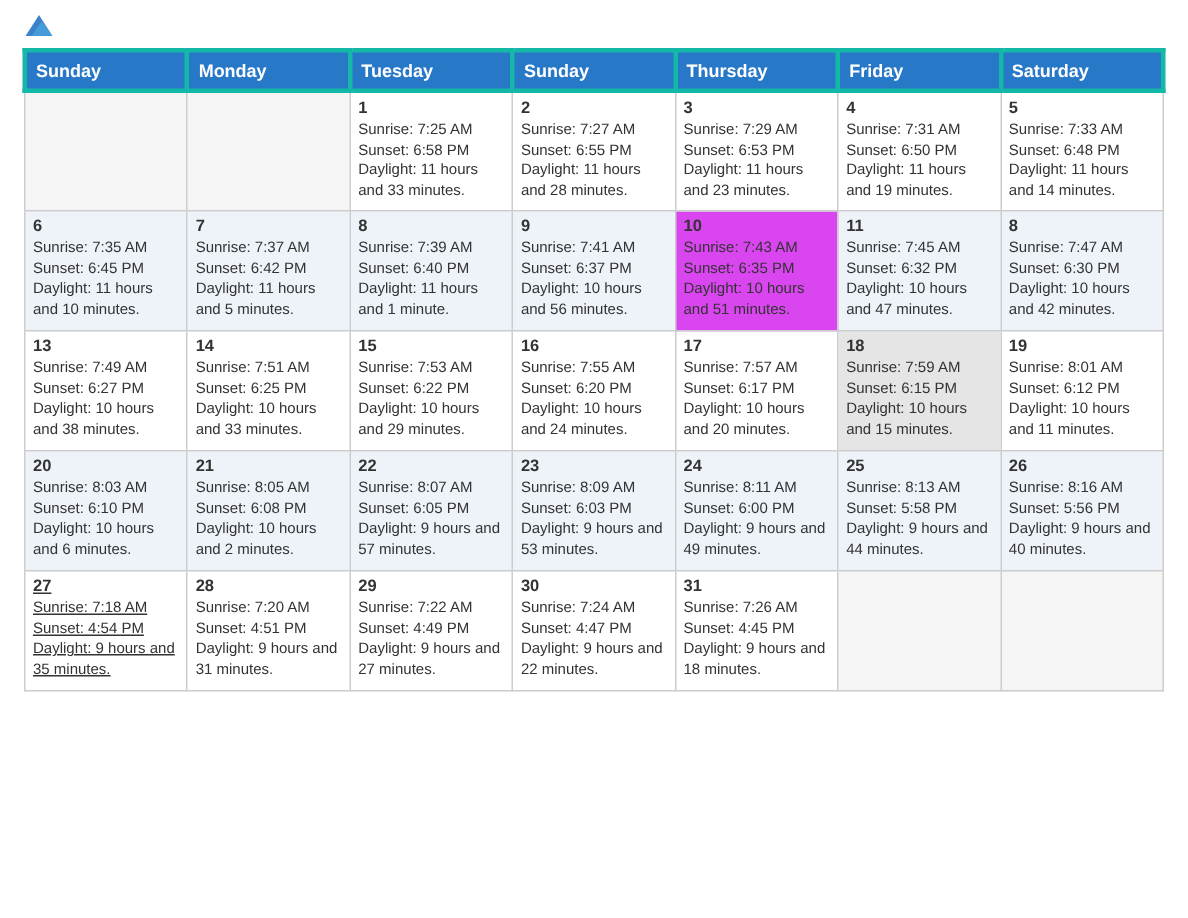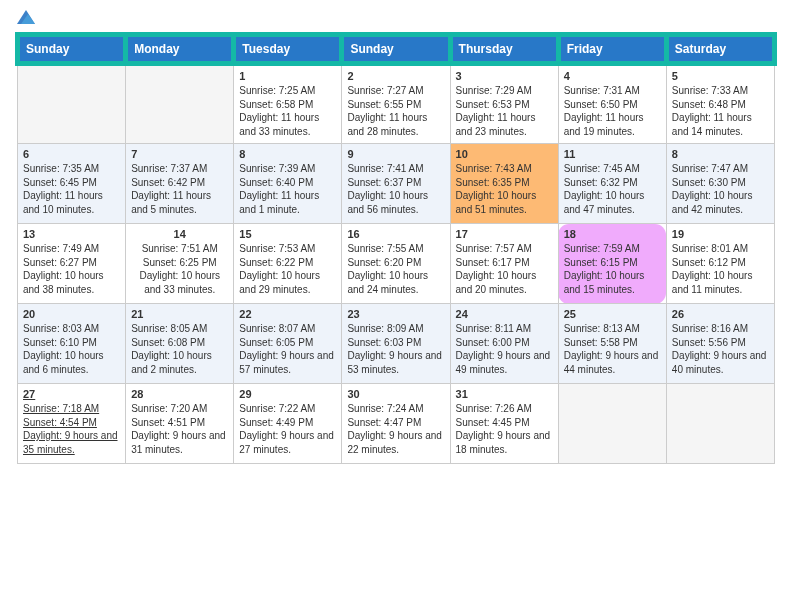--- a/index.html
+++ b/index.html
@@ -58,21 +58,21 @@
       border-collapse: collapse;
       table-layout: fixed;
     }
     .calendar th {
       background-color: #2878c8;
       color: #fff;
       font-size: 12px;
       font-weight: bold;
       padding: 5px 6px;
       text-align: left;
-      border: 5px solid #14b8a6;
+      border: 3px solid #14b8a6;
     }
     .calendar td {
       border: 1px solid #ccc;
       vertical-align: top;
       padding: 4px 5px;
       font-size: 10px;
       color: #333;
       height: 80px;
       width: calc(100% / 7);
       background: #fff;
@@ -167,55 +167,55 @@
             <div class="day-info">Sunrise: 7:37 AM<br>Sunset: 6:42 PM<br>Daylight: 11 hours and 5 minutes.</div>
           </td>
           <td style="background: rgb(238, 243, 250);">
             <span class="day-number">8</span>
             <div class="day-info">Sunrise: 7:39 AM<br>Sunset: 6:40 PM<br>Daylight: 11 hours and 1 minute.</div>
           </td>
           <td style="background: rgb(238, 243, 250);">
             <span class="day-number">9</span>
             <div class="day-info">Sunrise: 7:41 AM<br>Sunset: 6:37 PM<br>Daylight: 10 hours and 56 minutes.</div>
           </td>
-          <td style="background: #fdba74;">
+          <td style="background: #d946ef;">
             <span class="day-number">10</span>
             <div class="day-info">Sunrise: 7:43 AM<br>Sunset: 6:35 PM<br>Daylight: 10 hours and 51 minutes.</div>
           </td>
           <td style="background: rgb(238, 243, 250);">
             <span class="day-number">11</span>
             <div class="day-info">Sunrise: 7:45 AM<br>Sunset: 6:32 PM<br>Daylight: 10 hours and 47 minutes.</div>
           </td>
           <td style="background: rgb(238, 243, 250);">
             <span class="day-number">8</span>
             <div class="day-info">Sunrise: 7:47 AM<br>Sunset: 6:30 PM<br>Daylight: 10 hours and 42 minutes.</div>
           </td>
         </tr>
         <tr>
           <td style="background: rgb(255, 255, 255);">
             <span class="day-number">13</span>
             <div class="day-info">Sunrise: 7:49 AM<br>Sunset: 6:27 PM<br>Daylight: 10 hours and 38 minutes.</div>
           </td>
-          <td style="background: rgb(255, 255, 255); text-align: center;">
+          <td style="background: rgb(255, 255, 255);">
             <span class="day-number">14</span>
             <div class="day-info">Sunrise: 7:51 AM<br>Sunset: 6:25 PM<br>Daylight: 10 hours and 33 minutes.</div>
           </td>
           <td style="background: rgb(255, 255, 255);">
             <span class="day-number">15</span>
             <div class="day-info">Sunrise: 7:53 AM<br>Sunset: 6:22 PM<br>Daylight: 10 hours and 29 minutes.</div>
           </td>
           <td style="background: rgb(255, 255, 255);">
             <span class="day-number">16</span>
             <div class="day-info">Sunrise: 7:55 AM<br>Sunset: 6:20 PM<br>Daylight: 10 hours and 24 minutes.</div>
           </td>
           <td style="background: rgb(255, 255, 255);">
             <span class="day-number">17</span>
             <div class="day-info">Sunrise: 7:57 AM<br>Sunset: 6:17 PM<br>Daylight: 10 hours and 20 minutes.</div>
           </td>
-          <td style="background: #f0abfc; border-radius: 11px;">
+          <td style="background: #e5e5e5;">
             <span class="day-number">18</span>
             <div class="day-info">Sunrise: 7:59 AM<br>Sunset: 6:15 PM<br>Daylight: 10 hours and 15 minutes.</div>
           </td>
           <td style="background: rgb(255, 255, 255);">
             <span class="day-number">19</span>
             <div class="day-info">Sunrise: 8:01 AM<br>Sunset: 6:12 PM<br>Daylight: 10 hours and 11 minutes.</div>
           </td>
         </tr>
         <tr>
           <td style="background: rgb(238, 243, 250);">

